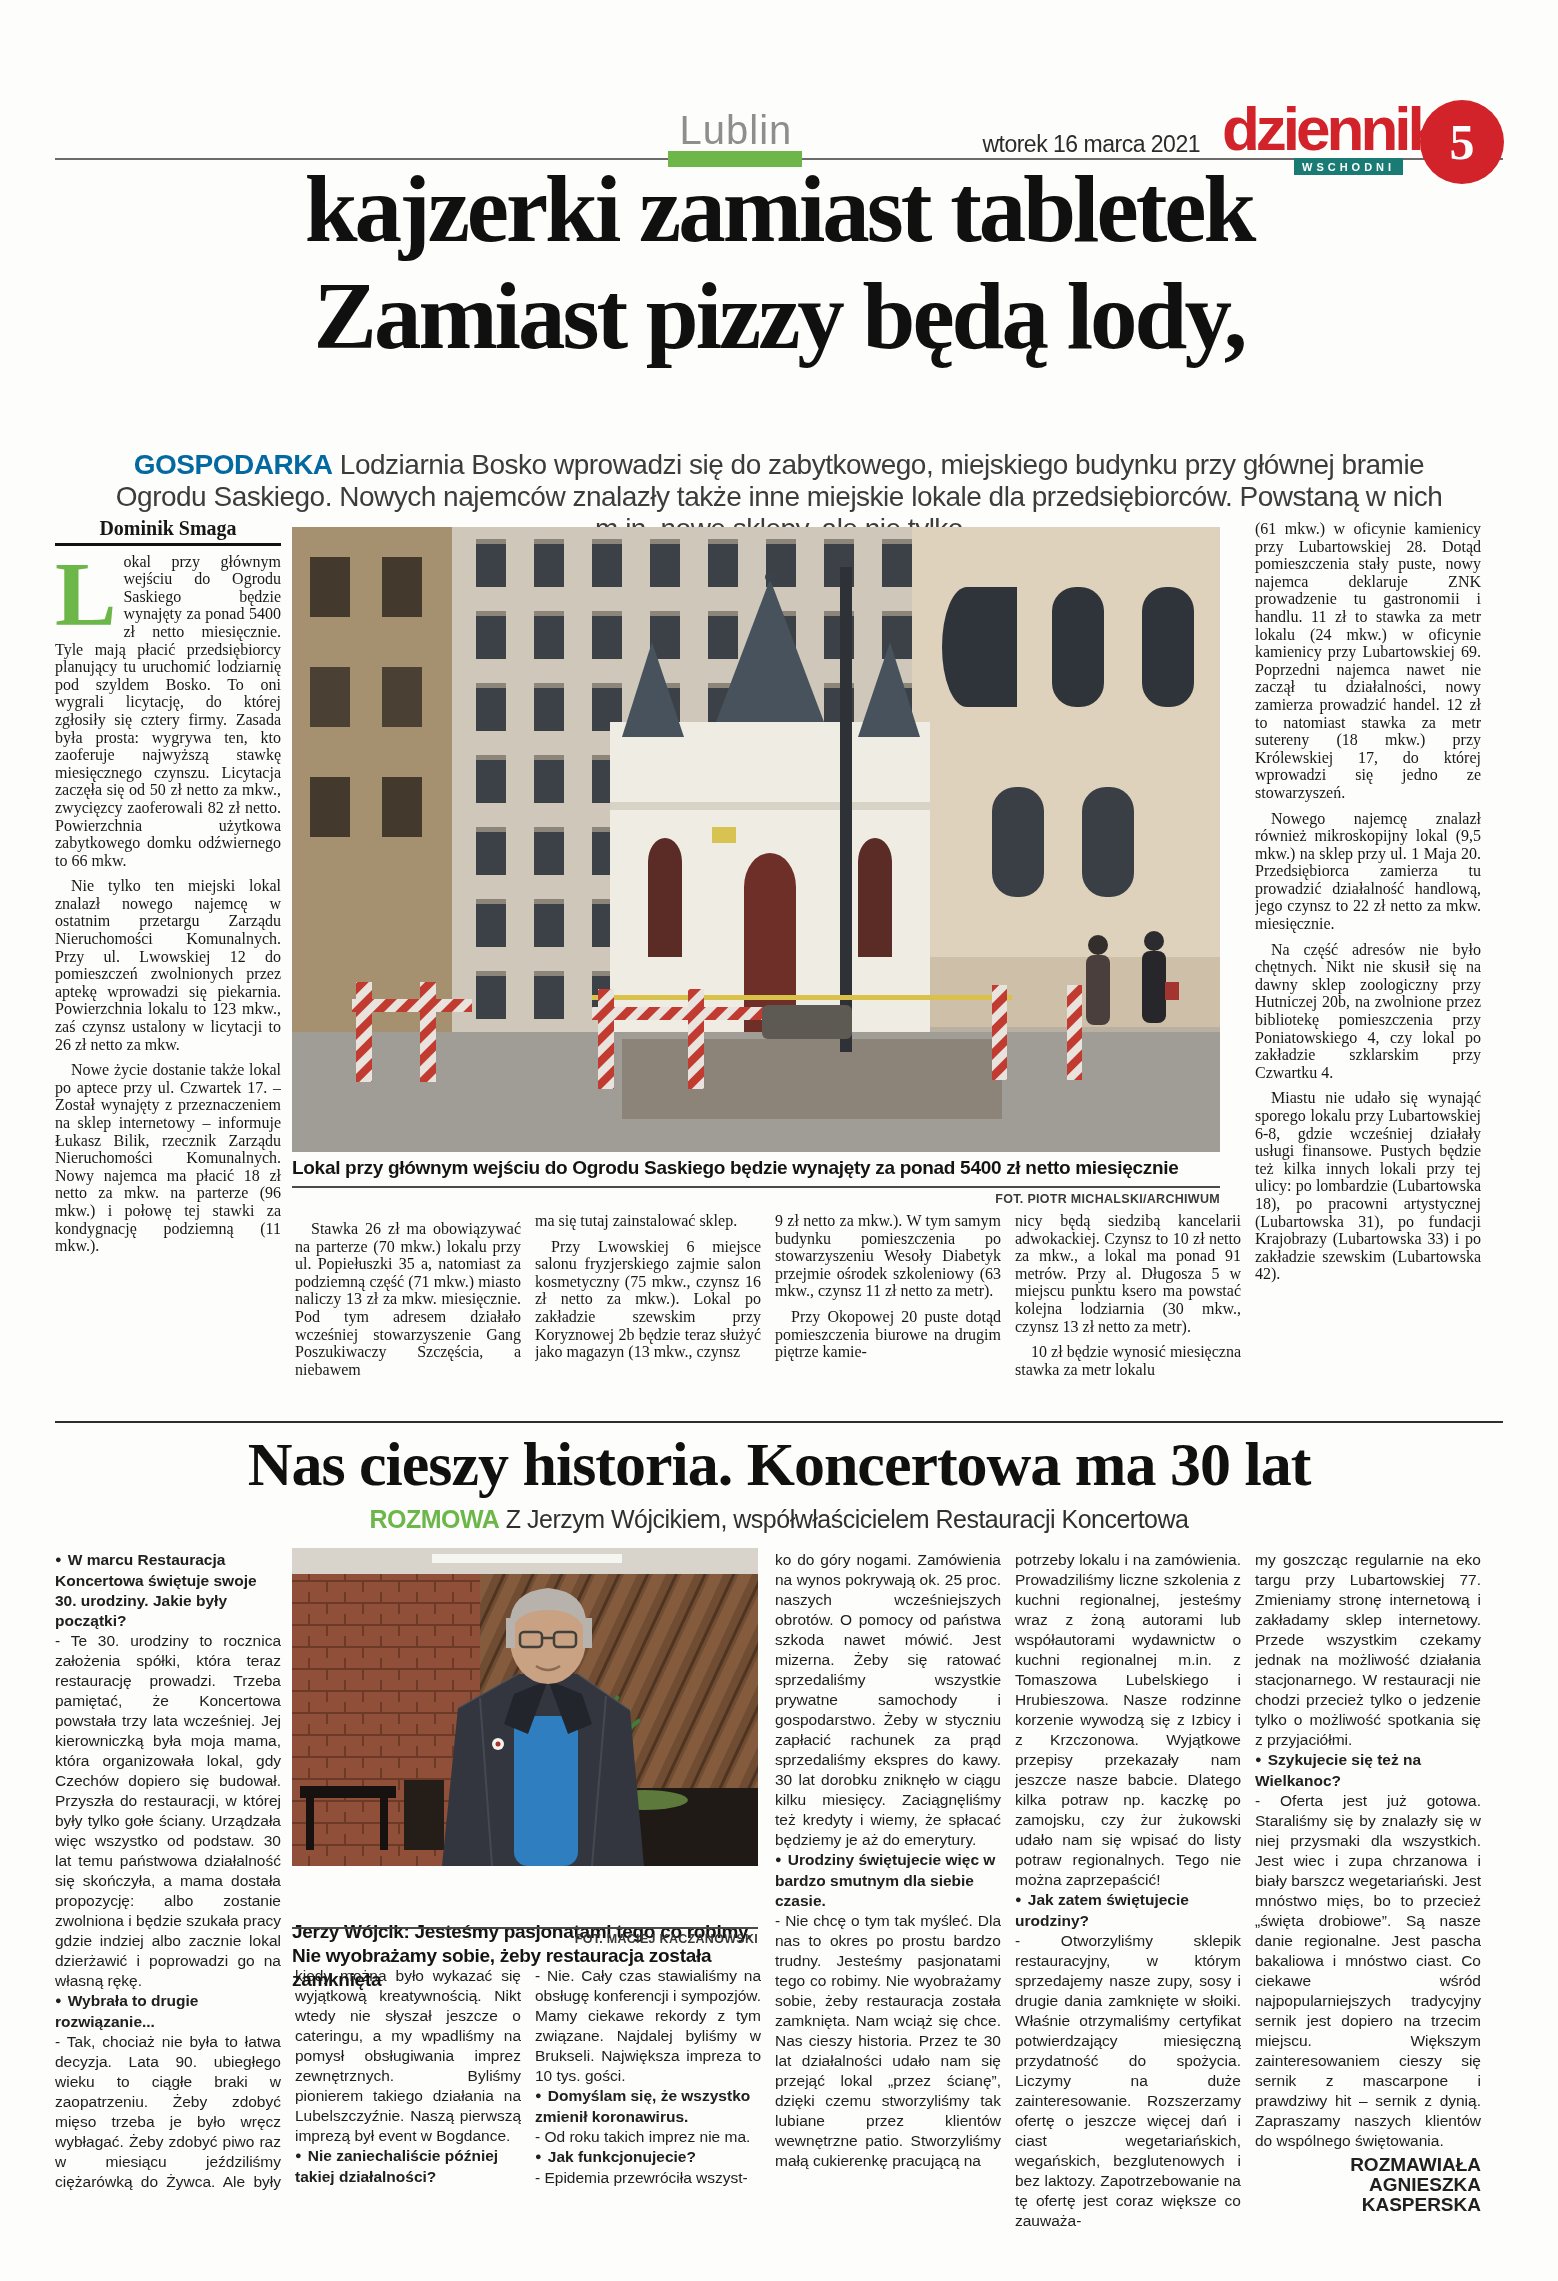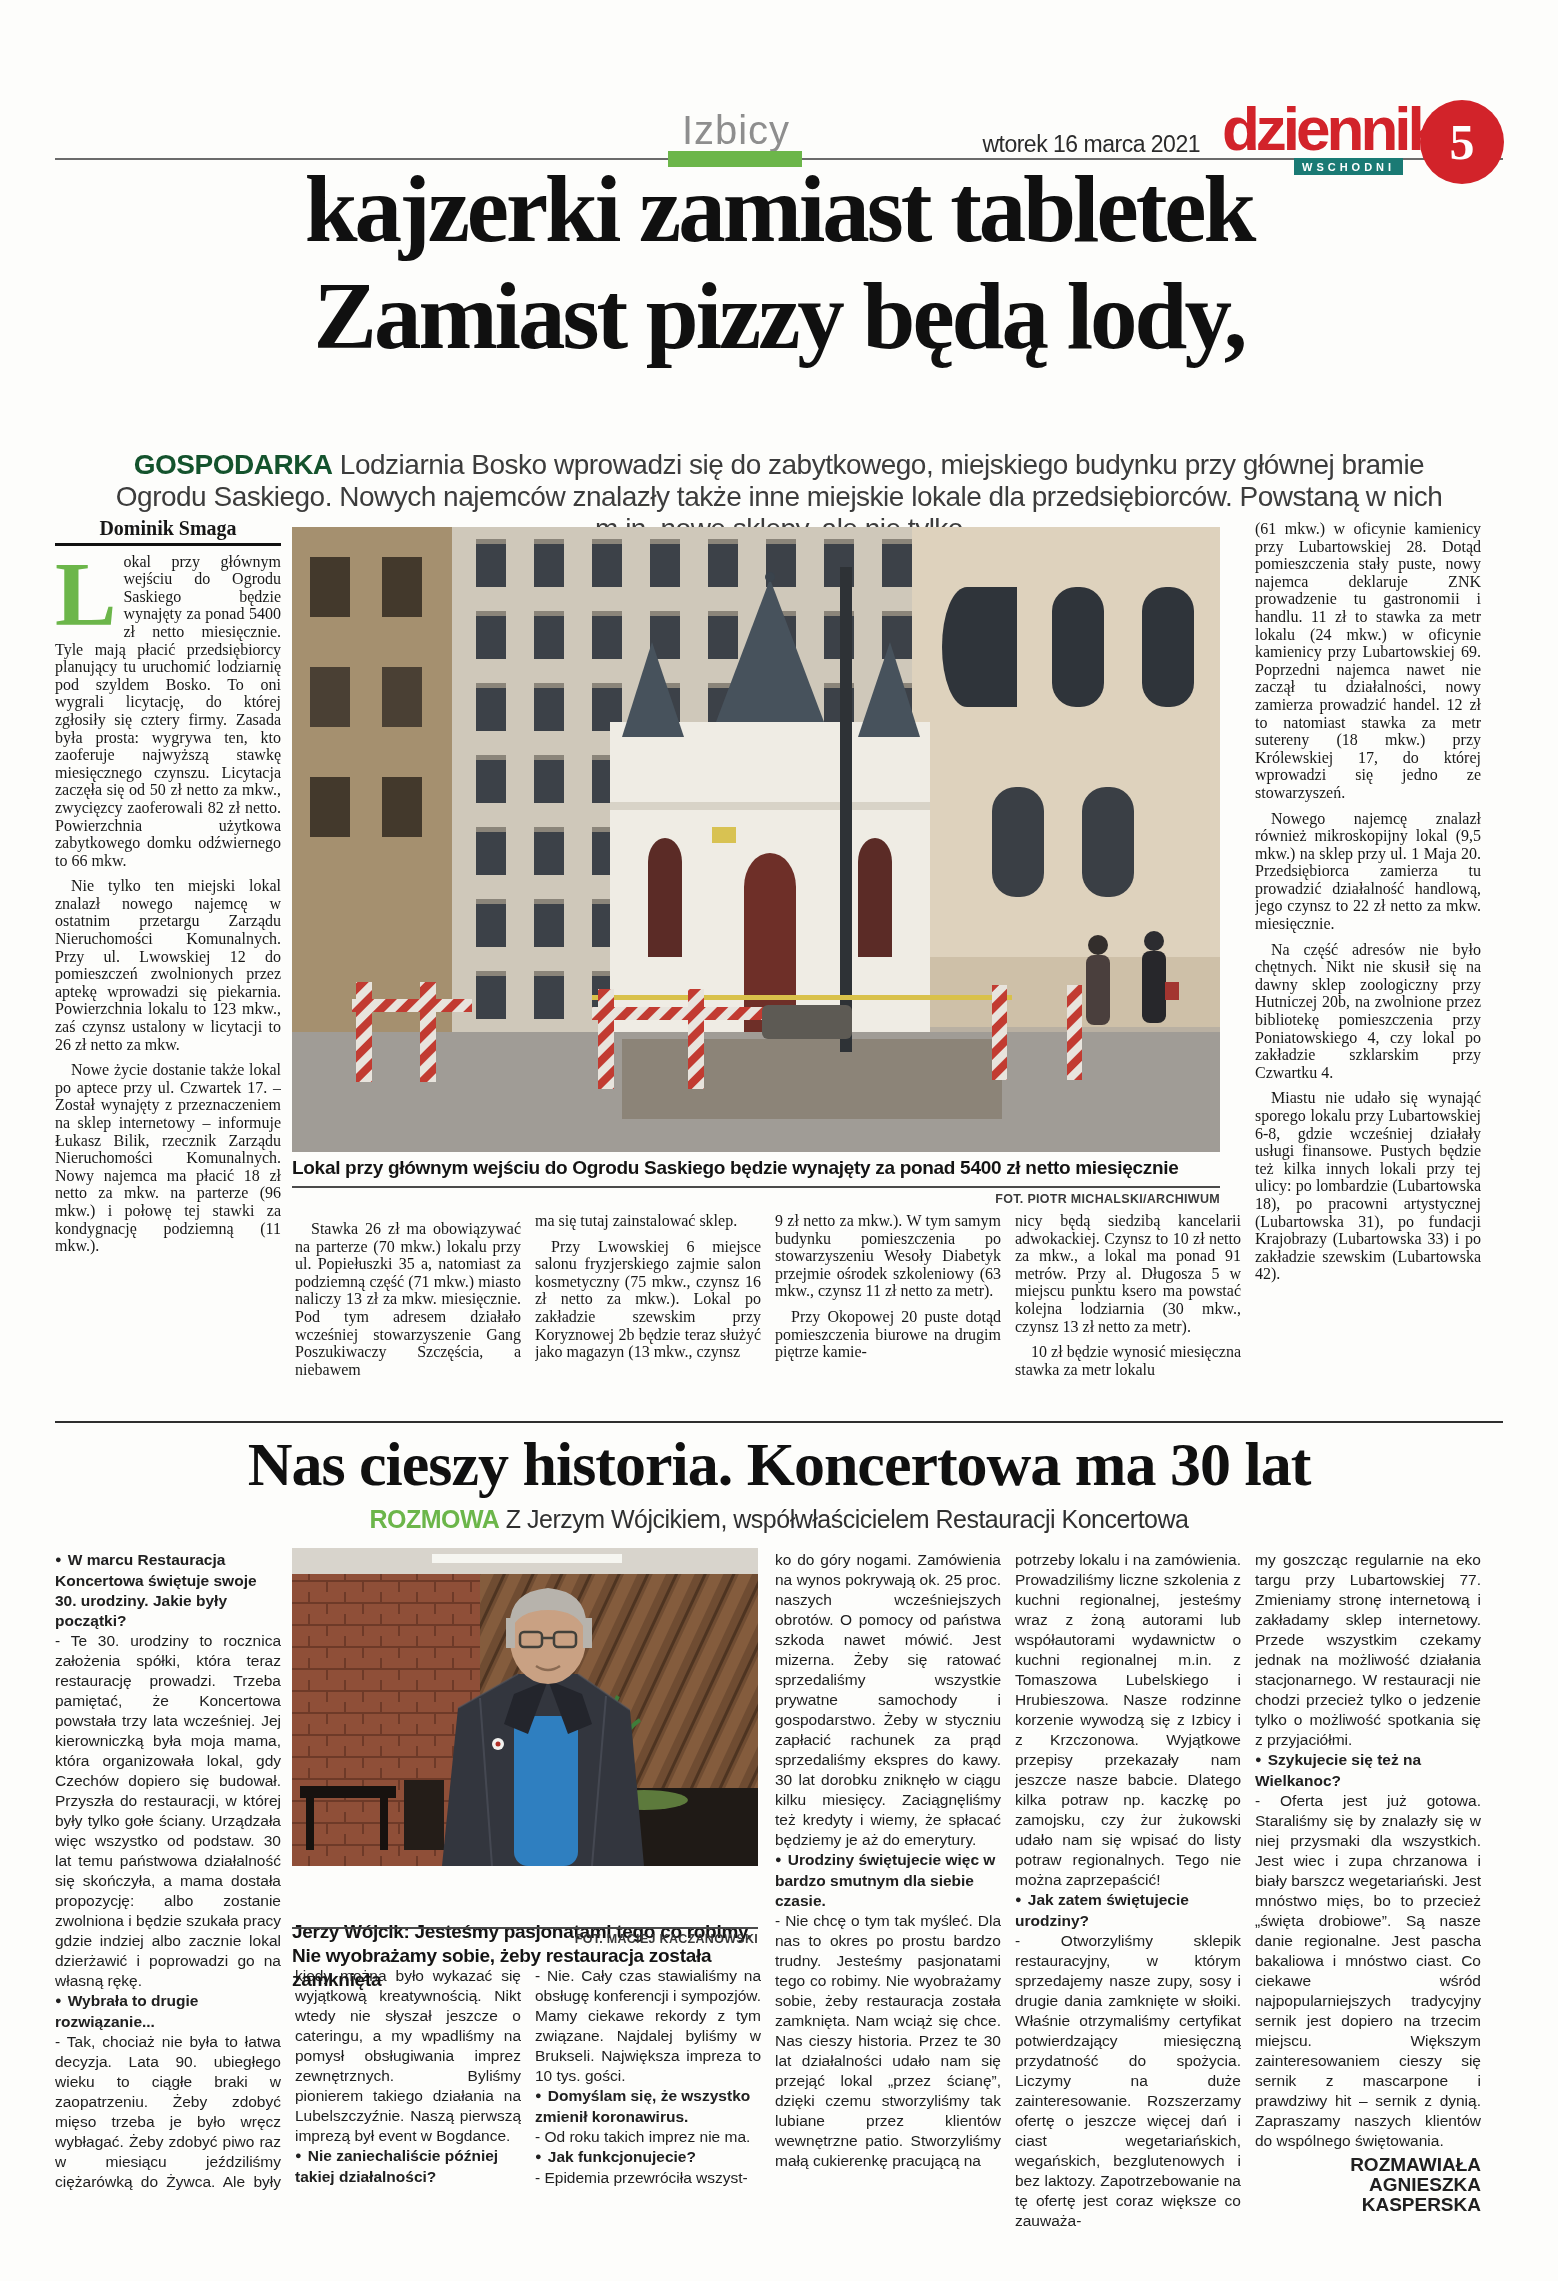--- a/index.html
+++ b/index.html
@@ -49,36 +49,36 @@
   .sanscol p{margin:0;}
   .sanscol p.q{font-weight:bold;text-align:left;}
   .sanscol p.q::before{content:"\25CF\00A0\00A0";font-size:11px;position:relative;top:-2px;}
   .sign{ text-align:right;font-weight:bold;font-size:19px;line-height:20px;margin-top:4px;}
 </style>
 </head>
 <body>
 
 <div class="page">
 
-  <div class="city">Izbicy</div>
+  <div class="city">Lublin</div>
   <div class="hdr-rule"></div>
   <div class="city-bar" style="background:#6cb64a;"></div>
   <div class="date">wtorek 16 marca 2021</div>
   <div class="logo">
     <div class="logo-word" style="color:#d2232a;">dziennik</div>
     <div class="logo-sub" style="background:#1a7a74;">WSCHODNI</div>
   </div>
   <div class="pagenum" style="background:#d2232a;">5</div>
 
   <div class="headline1">
     <div>kajzerki zamiast tabletek</div>
     <div>Zamiast pizzy będą lody,</div>
   </div>
 
-  <p class="lead"><span class="kicker1" style="color:#14532d;">GOSPODARKA</span><span> Lodziarnia Bosko wprowadzi się do zabytkowego, miejskiego budynku przy głównej bramie Ogrodu Saskiego. Nowych najemców znalazły także inne miejskie lokale dla przedsiębiorców. Powstaną w nich m.in. nowe sklepy, ale nie tylko</span></p>
+  <p class="lead"><span class="kicker1" style="color:#0369a1;">GOSPODARKA</span><span> Lodziarnia Bosko wprowadzi się do zabytkowego, miejskiego budynku przy głównej bramie Ogrodu Saskiego. Nowych najemców znalazły także inne miejskie lokale dla przedsiębiorców. Powstaną w nich m.in. nowe sklepy, ale nie tylko</span></p>
 
   <div class="col serifcol" style="left:55px;top:520px;height:888px;">
     <div class="byline">Dominik Smaga</div>
     <p><span class="dropcap" style="color:#6cb64a;">L</span><span>okal przy głównym wejściu do Ogrodu Saskiego będzie wynajęty za ponad 5400 zł netto miesięcznie. Tyle mają płacić przedsiębiorcy planujący tu uruchomić lodziarnię pod szyldem Bosko. To oni wygrali licytację, do której zgłosiły się cztery firmy. Zasada była prosta: wygrywa ten, kto zaoferuje najwyższą stawkę miesięcznego czynszu. Licytacja zaczęła się od 50 zł netto za mkw., zwycięzcy zaoferowali 82 zł netto. Powierzchnia użytkowa zabytkowego domku odźwiernego to 66 mkw.</span></p>
     <p class="ind">Nie tylko ten miejski lokal znalazł nowego najemcę w ostatnim przetargu Zarządu Nieruchomości Komunalnych. Przy ul. Lwowskiej 12 do pomieszczeń zwolnionych przez aptekę wprowadzi się piekarnia. Powierzchnia lokalu to 123 mkw., zaś czynsz ustalony w licytacji to 26 zł netto za mkw.</p>
     <p class="ind">Nowe życie dostanie także lokal po aptece przy ul. Czwartek 17. – Został wynajęty z przeznaczeniem na sklep internetowy – informuje Łukasz Bilik, rzecznik Zarządu Nieruchomości Komunalnych. Nowy najemca ma płacić 18 zł netto za mkw. na parterze (96 mkw.) i połowę tej stawki za kondygnację podziemną (11 mkw.).</p>
   </div>
 
   <svg class="photo" style="left:292px;top:527px;" width="928" height="625" viewBox="0 0 928 625">
     <defs>

